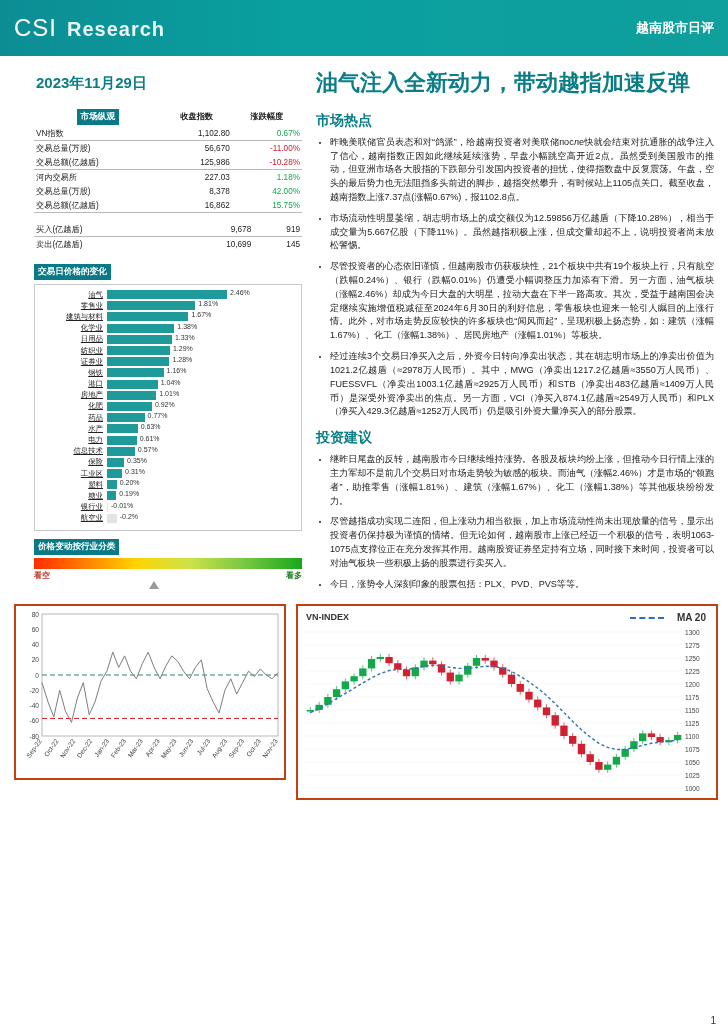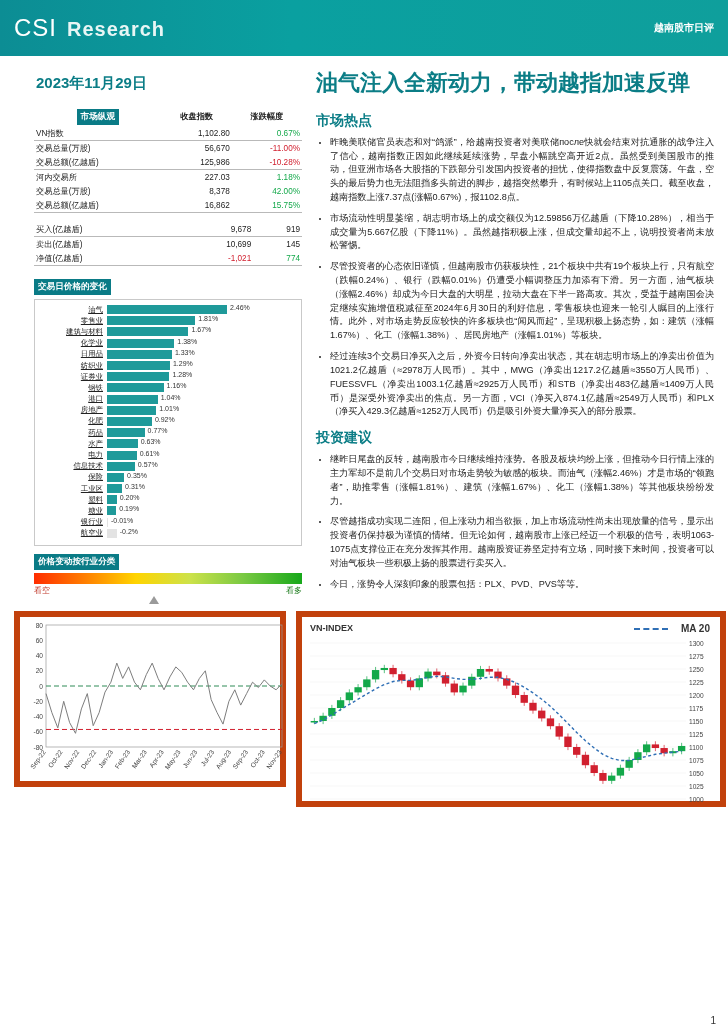--- a/index.html
+++ b/index.html
@@ -11,21 +11,21 @@
   
   .header{
     height:56px;background:#0f9a9a;
     background:linear-gradient(90deg,#0c8d94 0%,#0aa0a0 40%,#0f9f9c 100%);
     display:flex;align-items:center;justify-content:space-between;
     padding:0 14px;box-sizing:border-box;color:#fff;
   }
   .logo{display:flex;align-items:baseline;gap:10px;}
   .logo .csi{font-size:24px;font-weight:normal;letter-spacing:1px;color:#ffffff;}
   .logo .research{font-size:20px;font-weight:bold;color:#e8f6f5;letter-spacing:1px;}
-  .header-right{font-size:10px;font-weight:bold;}
+  .header-right{font-size:13px;font-weight:bold;}
   
   .cols{display:flex;padding:10px 14px 0 14px;box-sizing:border-box;}
   .left{width:268px;flex:0 0 268px;margin-left:20px;}
   .right{flex:1;padding-left:14px;}
   .date{font-size:15px;color:#0b7d86;font-weight:bold;margin:8px 0 14px 2px;}
   
   .tbl{width:100%;border-collapse:collapse;font-size:8.2px;}
   .tbl td{padding:1.5px 2px;}
   .sec-title{background:#0a7b86;color:#fff;font-weight:bold;font-size:8.6px;
     padding:2px 4px;display:inline-block;}
@@ -42,35 +42,35 @@
   .barrow{display:flex;align-items:center;height:11.2px;}
   .barlabel{width:62px;text-align:right;padding-right:4px;flex:0 0 62px;color:#222;}
   .barzone{flex:1;position:relative;height:9px;}
   .bar{position:absolute;left:0;top:0;height:9px;background:#1f9a9a;}
   .bar.neg{background:#e3e3e3;}
   .barval{position:absolute;top:-1px;font-size:7px;color:#333;white-space:nowrap;}
   
   .legend-title{background:#0a7b86;color:#fff;font-weight:bold;font-size:8.6px;padding:2px 4px;display:inline-block;margin-top:8px;}
   .grad{height:11px;width:100%;margin-top:3px;
     background:linear-gradient(90deg,#ff2d00 0%,#ff7a00 18%,#ffd400 38%,#cde24a 58%,#7ac943 78%,#17a81a 100%);}
-  .gradlabels{display:flex;justify-content:space-between;font-size:8px;font-weight:normal;margin-top:1px;}
+  .gradlabels{display:flex;justify-content:space-between;font-size:8px;font-weight:bold;margin-top:1px;}
   .gradlabels .l{color:#c0392b;}
   .gradlabels .r{color:#1a7a1a;}
   .pointer{position:relative;height:9px;}
   .pointer i{position:absolute;top:0;left:43%;width:0;height:0;
     border-left:5px solid transparent;border-right:5px solid transparent;border-bottom:8px solid #9a9a9a;}
   
   h1.title{font-size:22px;line-height:1.35;color:#0b7d86;margin:2px 0 14px 0;font-weight:bold;}
   h2.sub{font-size:14px;color:#0b7d86;margin:10px 0 6px 0;font-weight:bold;}
   ul.bul{margin:0;padding-left:14px;}
   ul.bul li{font-size:9.1px;line-height:1.52;text-align:justify;margin-bottom:7px;}
   ul.bul li::marker{font-size:8px;}
   
   .bottom{display:flex;gap:10px;padding:6px 14px 0 14px;box-sizing:border-box;}
-  .chartbox{border:6px solid #c2410c;box-sizing:border-box;position:relative;background:#fff;}
+  .chartbox{border:2px solid #c2410c;box-sizing:border-box;position:relative;background:#fff;}
   .chartbox.left-c{width:272px;height:176px;}
   .chartbox.right-c{flex:1;height:196px;}
   .vnlabel{position:absolute;left:8px;top:6px;font-size:9px;font-weight:bold;color:#333;}
   .malabel{position:absolute;right:10px;top:6px;font-size:10px;font-weight:bold;color:#333;}
   .maline{position:absolute;right:52px;top:11px;width:34px;border-top:2px dashed #2f6fb5;}
   .pagenum{position:absolute;right:12px;bottom:6px;font-size:10px;color:#333;}
   .tinylbl{font-size:6.6px;fill:#444;}
 </style>
 </head>
 <body>
@@ -135,25 +135,20 @@
         <tbody>
         <tr class="rule">
           <td class="lbl">买入(亿越盾)</td>
           <td class="num">9,678</td>
           <td class="num">919</td>
         </tr>
         <tr>
           <td class="lbl">卖出(亿越盾)</td>
           <td class="num">10,699</td>
           <td class="num">145</td>
-        </tr>
-        <tr class="rule">
-          <td class="lbl">净值(亿越盾)</td>
-          <td class="num red">-1,021</td>
-          <td class="num green">774</td>
         </tr>
       </tbody>
         </table>
     </div>
 
     <div>
       <span class="sec-title">交易日价格的变化</span>
       <div class="panel" style="margin-top:4px;">
         <div class="bars" id="bars">
             <div class="barrow">

